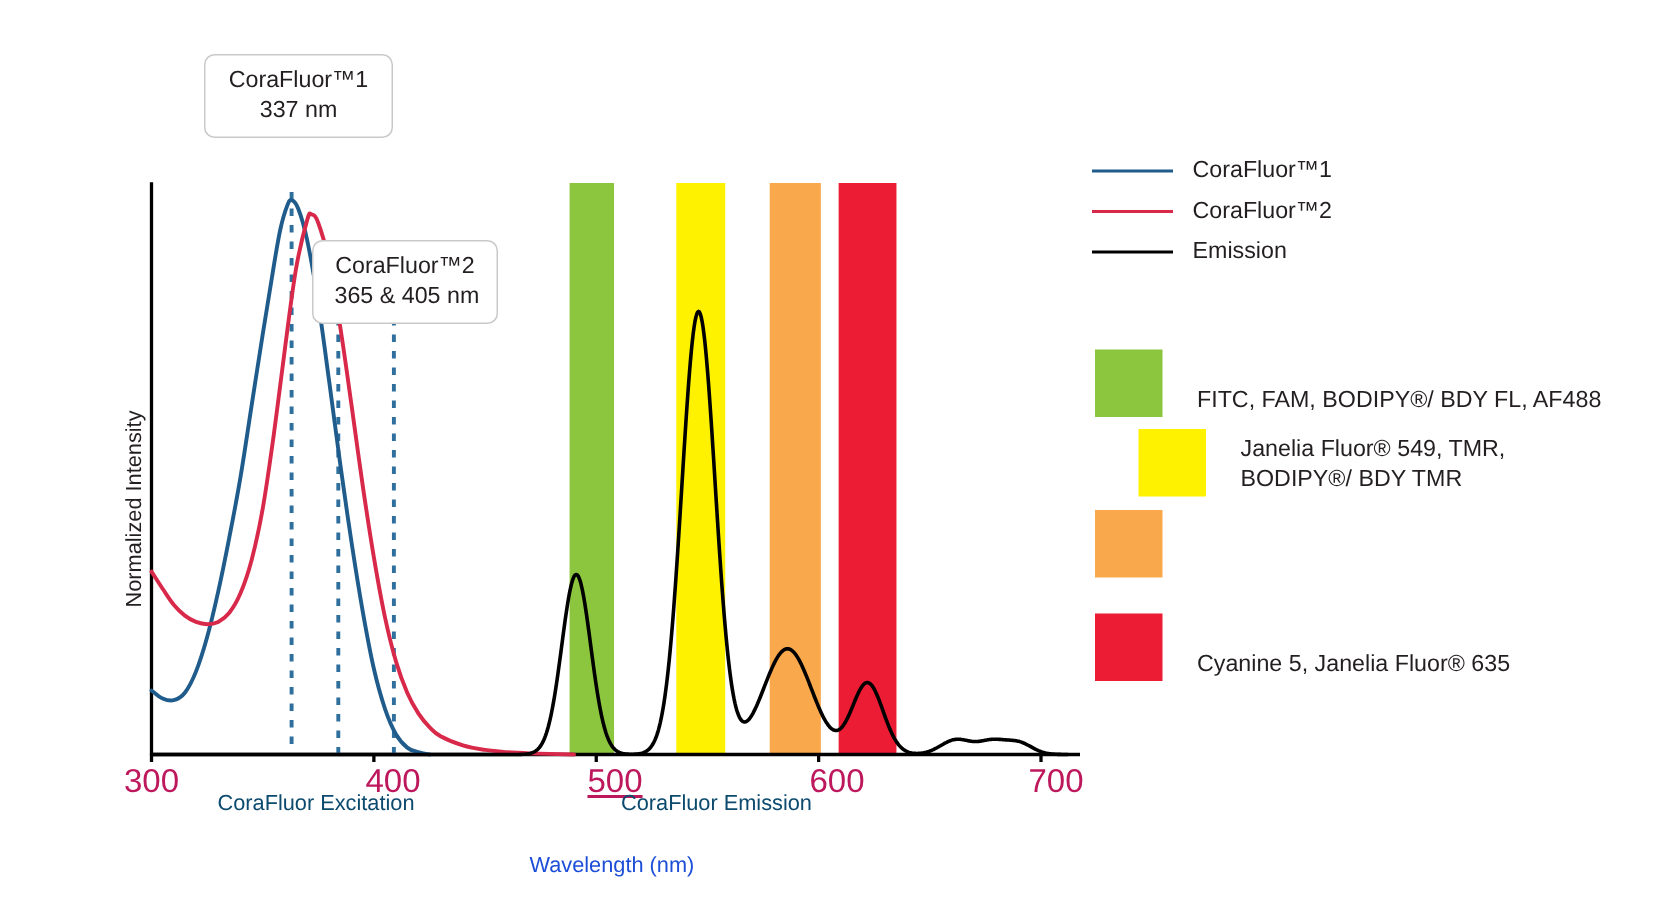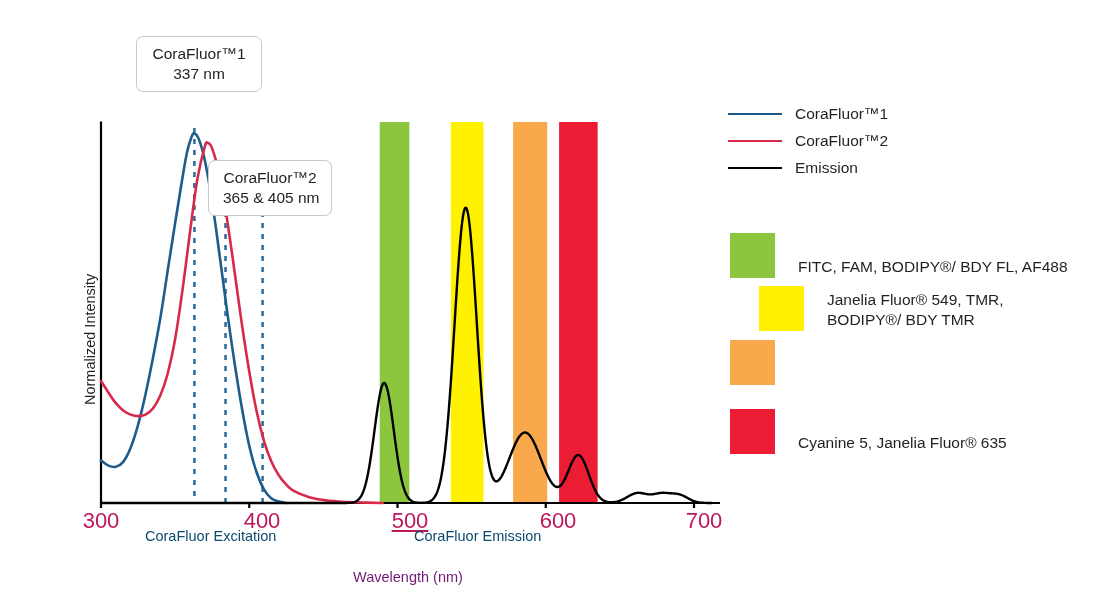--- a/index.html
+++ b/index.html
@@ -7,21 +7,21 @@
        font-family:"Liberation Sans", sans-serif;color:#231f20;}
   #figure{position:absolute;left:0;top:0;width:1110px;height:612px;}
 
   .plot-area{position:absolute;left:0;top:0;width:740px;height:612px;}
   .chart-svg{position:absolute;left:0;top:0;}
 
   .axis-label{position:absolute;font-size:14.5px;color:#0c4a6e;white-space:nowrap;text-align:right;}
   .tick-label{position:absolute;font-size:22px;color:#be185d;text-align:center;}
   .yaxis-title{position:absolute;font-size:14.5px;color:#231f20;
                transform:rotate(-90deg);transform-origin:left top;white-space:nowrap;}
-  .xaxis-title{position:absolute;font-size:14.5px;color:#701a75;white-space:nowrap;}
+  .xaxis-title{position:absolute;font-size:14.5px;color:#1d4ed8;white-space:nowrap;}
 
   .callout{position:absolute;border:1px solid #c9c9c9;border-radius:7px;background:#ffffff;
            padding:7px 14px;text-align:center;font-size:15.5px;line-height:1.28;color:#231f20;
            box-sizing:border-box;}
   .callout .ln{display:block;white-space:nowrap;}
 
   .legend{position:absolute;left:728px;top:100px;width:382px;}
   .legend-row{display:flex;align-items:center;height:27px;}
   .legend-line{width:54px;height:0;border-top-width:2.5px;border-top-style:solid;margin-right:13px;flex:none;}
   .legend-text{font-size:15.5px;color:#231f20;white-space:nowrap;}

